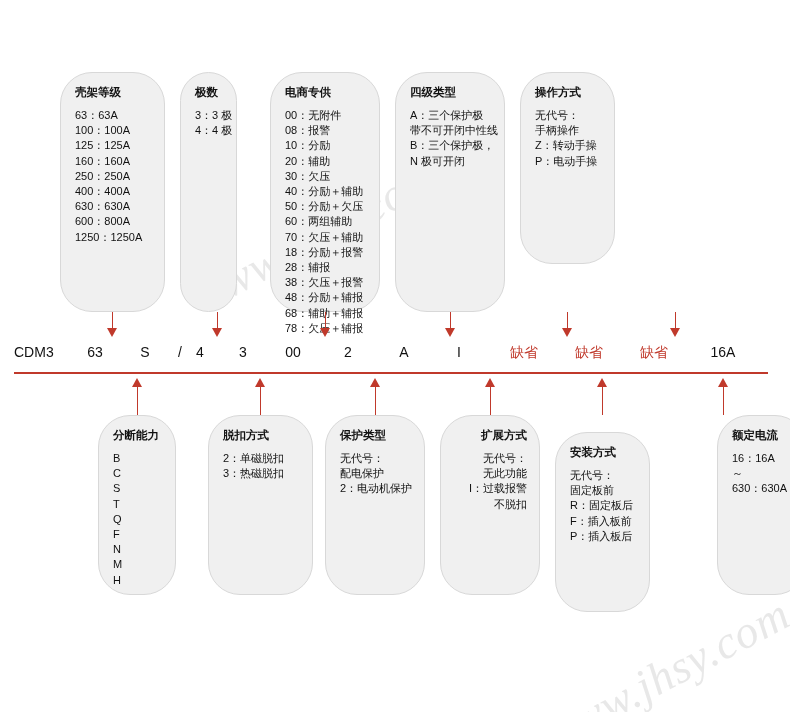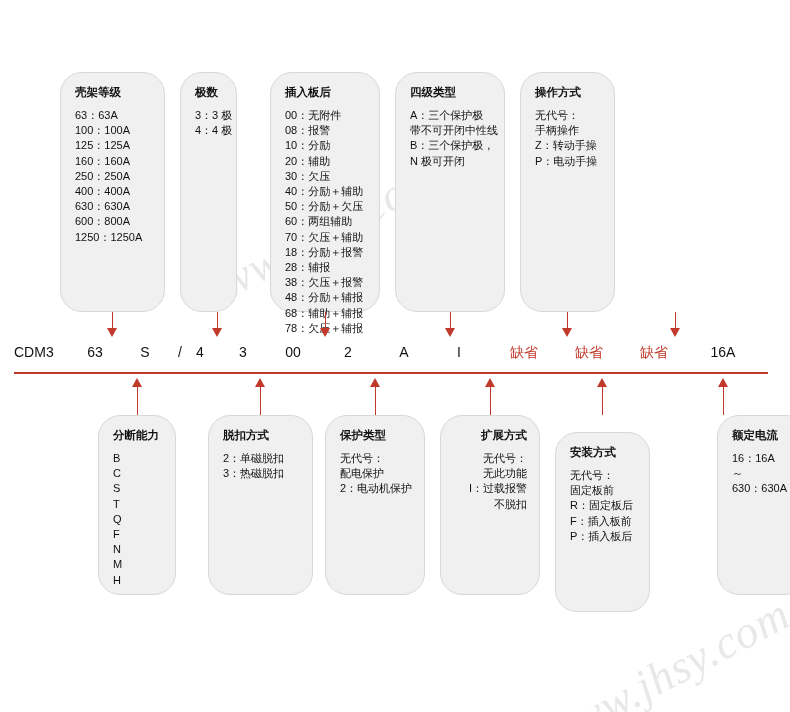--- a/index.html
+++ b/index.html
@@ -31,21 +31,21 @@
     pointer-events: none;
     user-select: none;
   }
   .wm1 { left: 178px; top: 210px; }
   .wm2 { left: 560px; top: 640px; }
 
   .box {
     position: absolute;
     background: #f0f0f0;
     border: 1px solid #d8d8d8;
-    border-radius: 22px;
+    border-radius: 32px;
     box-sizing: border-box;
     padding: 12px 12px 10px 14px;
   }
   .box-title {
     font-size: 11.5px;
     font-weight: bold;
     color: #111;
     margin-bottom: 8px;
     line-height: 15px;
     white-space: pre-line;
@@ -134,21 +134,21 @@
 
   <div class="box" style="left:180px; top:72px; width:57px; height:240px;">
     <div class="box-title">极数</div>
     <div class="box-lines">
       <div>3：3 极</div>
       <div>4：4 极</div>
     </div>
   </div>
 
   <div class="box" style="left:270px; top:72px; width:110px; height:240px;">
-    <div class="box-title">插入板后</div>
+    <div class="box-title">电商专供</div>
     <div class="box-lines">
       <div>00：无附件</div>
       <div>08：报警</div>
       <div>10：分励</div>
       <div>20：辅助</div>
       <div>30：欠压</div>
       <div>40：分励＋辅助</div>
       <div>50：分励＋欠压</div>
       <div>60：两组辅助</div>
       <div>70：欠压＋辅助</div>
@@ -164,21 +164,21 @@
   <div class="box" style="left:395px; top:72px; width:110px; height:240px;">
     <div class="box-title">四级类型</div>
     <div class="box-lines">
       <div>A：三个保护极</div>
       <div>带不可开闭中性线</div>
       <div>B：三个保护极，</div>
       <div>N 极可开闭</div>
     </div>
   </div>
 
-  <div class="box" style="left:520px; top:72px; width:95px; height:240px;">
+  <div class="box" style="left:520px; top:72px; width:95px; height:192px;">
     <div class="box-title">操作方式</div>
     <div class="box-lines">
       <div>无代号：</div>
       <div>手柄操作</div>
       <div>Z：转动手操</div>
       <div>P：电动手操</div>
     </div>
   </div>
 
 

